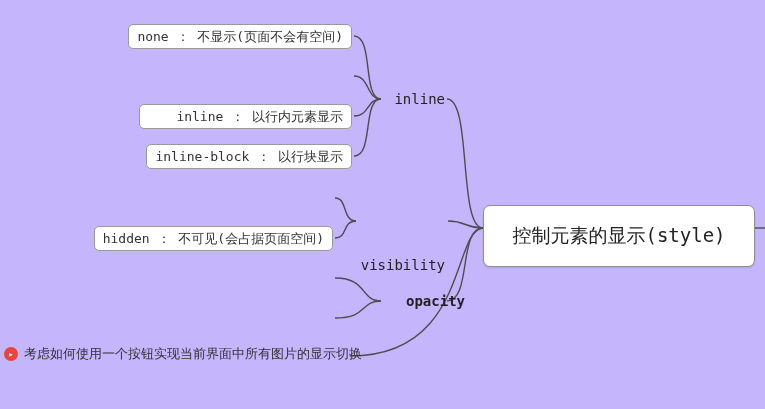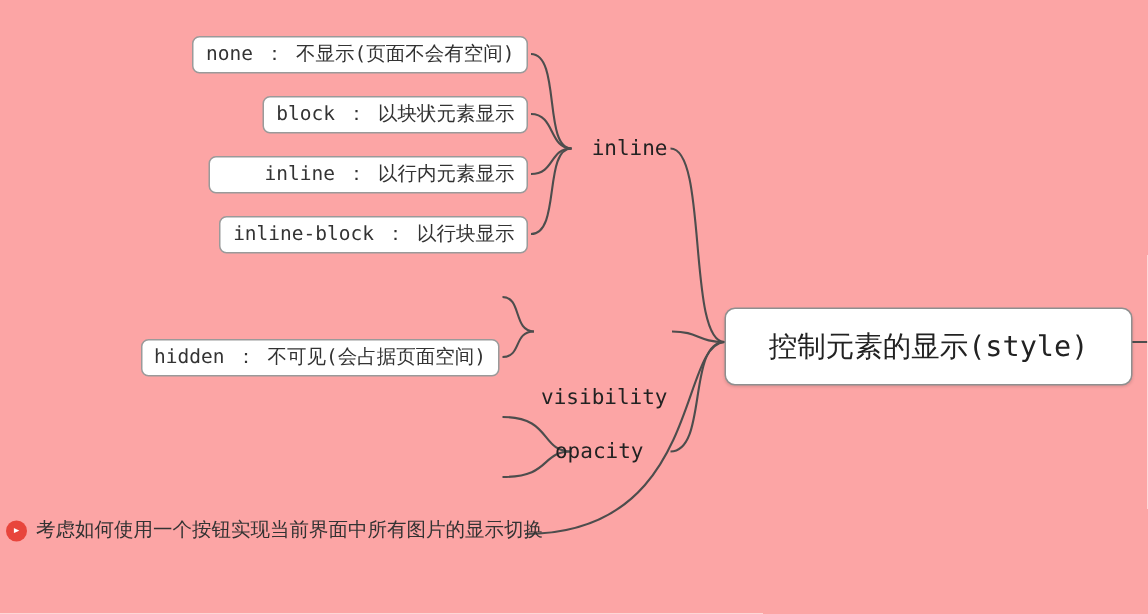--- a/index.html
+++ b/index.html
@@ -1,19 +1,19 @@
 <!DOCTYPE html>
 <html><head>
 <meta charset="utf-8">
 <style>
   html,body{margin:0;padding:0;background:#fff;}
   .canvas{
     position:relative;
     width:765px;height:409px;
-    background:#fca5a5;
+    background:#c4b5fd;
     font-family:"DejaVu Sans Mono","DejaVu Sans","Liberation Sans",sans-serif;
     overflow:hidden;
   }
   .links{position:absolute;left:0;top:0;z-index:0;}
   .links path{fill:none;stroke:#4d4d4d;stroke-width:1.4px;}
   .node{position:absolute;z-index:1;color:#333;}
   .leaf{
     background:#fff;
     border:1px solid #9a9a9a;
     border-radius:5px;
@@ -24,21 +24,21 @@
     box-sizing:border-box;
     white-space:nowrap;
   }
   .branch{
     font-size:14px;
     line-height:18px;
     white-space:nowrap;
     color:#222;
   }
   .root{
-    left:483px;top:205px;width:272px;height:52px;
+    left:483px;top:205px;width:272px;height:62px;
     background:#fff;
     border:1.4px solid #8f8f8f;
     border-radius:7px;
     box-shadow:0 1px 2px rgba(0,0,0,0.12);
     display:flex;align-items:center;justify-content:center;
     font-size:19px;color:#222;
     box-sizing:border-box;
     white-space:nowrap;
   }
   .note{
@@ -71,27 +71,26 @@
     <path d="M 381 99 C 366 99 370 76 354 76"></path>
     <path d="M 381 99 C 366 99 370 116 354 116"></path>
     <path d="M 381 99 C 362 99 374 156 354 156"></path>
     <path d="M 356 221 C 342 221 348 198 335 198"></path>
     <path d="M 356 221 C 342 221 348 238 335 238"></path>
     <path d="M 381 301 C 360 301 368 278 335 278"></path>
     <path d="M 381 301 C 360 301 368 318 335 318"></path>
   </svg>
 
   <div class="node leaf" style="top:24px;right:413px;">none ： 不显示(页面不会有空间)</div>
-  <div class="node leaf" style="top:64px;right:413px;">block ： 以块状元素显示</div>
   <div class="node leaf" style="top:104px;right:413px;padding-left:36px;">inline ： 以行内元素显示</div>
   <div class="node leaf" style="top:144px;right:413px;">inline-block ： 以行块显示</div>
 
   <div class="node branch" style="top:90px;right:320px;">inline</div>
   <div class="node branch" style="top:212px;right:320px;margin-top:44px;">visibility</div>
-  <div class="node branch" style="top:292px;right:336px;">opacity</div>
+  <div class="node branch" style="top:292px;right:300px;font-weight:bold;">opacity</div>
 
   <div class="node leaf" style="top:226px;right:432px;">hidden ： 不可见(会占据页面空间)</div>
 
 
   <div class="node root">控制元素的显示(style)</div>
 
   <div class="node note">
     <span class="note-icon">▸</span>
     <span>考虑如何使用一个按钮实现当前界面中所有图片的显示切换</span>
   </div>

